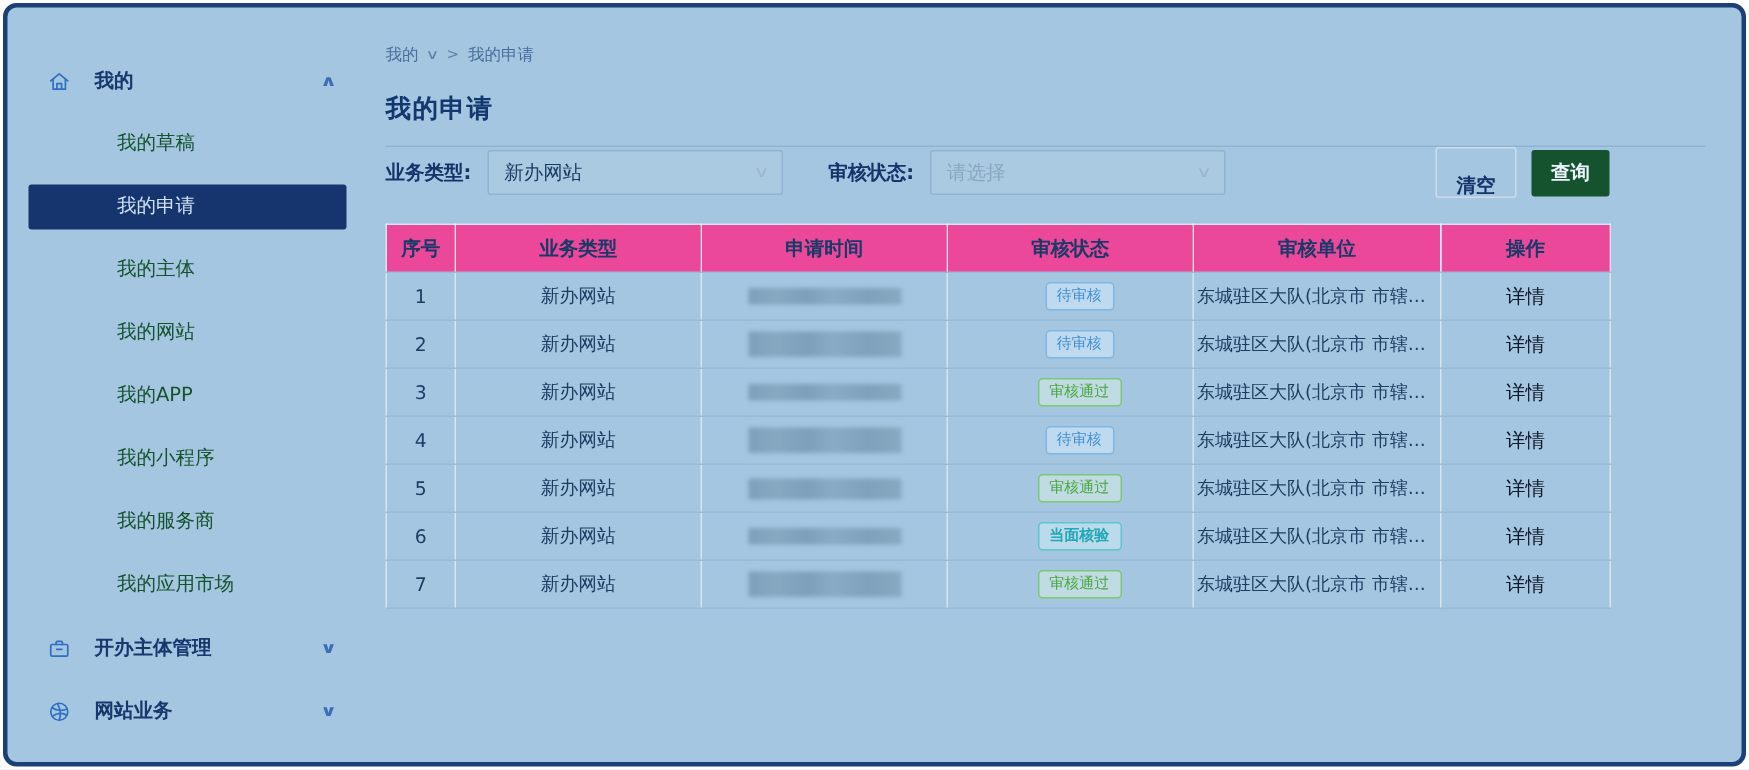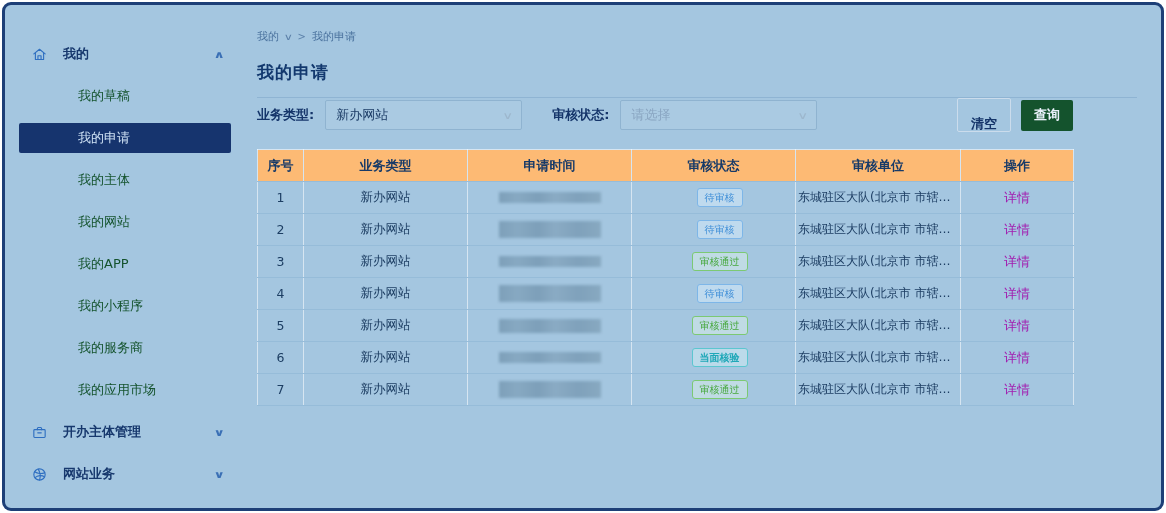--- a/index.html
+++ b/index.html
@@ -45,27 +45,27 @@
     font-family:Liberation Mono, monospace; }
   .btn-primary { height:31px; padding:0 13px; border:none; background:#14532d; color:#eaf2fb;
     font-size:13px; font-weight:bold; border-radius:2px; cursor:pointer; font-family:inherit; }
 
   
   table { width:816px; border-collapse:collapse; margin-top:17px; table-layout:fixed; }
   th, td { height:32px; text-align:center; vertical-align:middle;
     border-right:1px solid rgba(255,255,255,0.55); border-bottom:1px solid #96bcd9;
     overflow:hidden; white-space:nowrap; }
   th:first-child, td:first-child { border-left:1px solid rgba(255,255,255,0.55); }
-  thead th { background:#fdba74; border-top:1px solid rgba(255,255,255,0.55);
+  thead th { background:#ec4899; border-top:1px solid rgba(255,255,255,0.55);
     font-size:13px; font-weight:bold; color:#173a68; }
   td { font-size:12.5px; color:#1d3e63; }
   col.c-idx{width:46px} col.c-type{width:164px} col.c-time{width:164px}
   col.c-status{width:164px} col.c-unit{width:165px} col.c-op{width:113px}
   td.unit-cell { font-size:12px; text-overflow:ellipsis; padding:0 2px; }
-  .detail-link { color:#a21caf; font-size:13px; cursor:pointer; }
+  .detail-link { color:#0f172a; font-size:13px; cursor:pointer; }
   .badge { display:inline-block; padding:2px 7px; font-size:10px; border-radius:3px;
     border:1px solid; line-height:1.35;margin-left:12px; }
   .blur-bar { width:102px; height:11px; margin:0 auto; border-radius:1px; filter:blur(1.4px);
     background:linear-gradient(90deg,#7d9fb9,#87a9c2 18%,#7d9fb9 38%,#8aabc4 55%,#7fa1bb 78%,#88a9c1); }
   tbody tr:nth-child(2) .blur-bar, tbody tr:nth-child(4) .blur-bar,
   tbody tr:nth-child(7) .blur-bar { height:17px; }
   tbody tr:nth-child(5) .blur-bar { height:14px; }
 </style>
 </head>
 <body>

